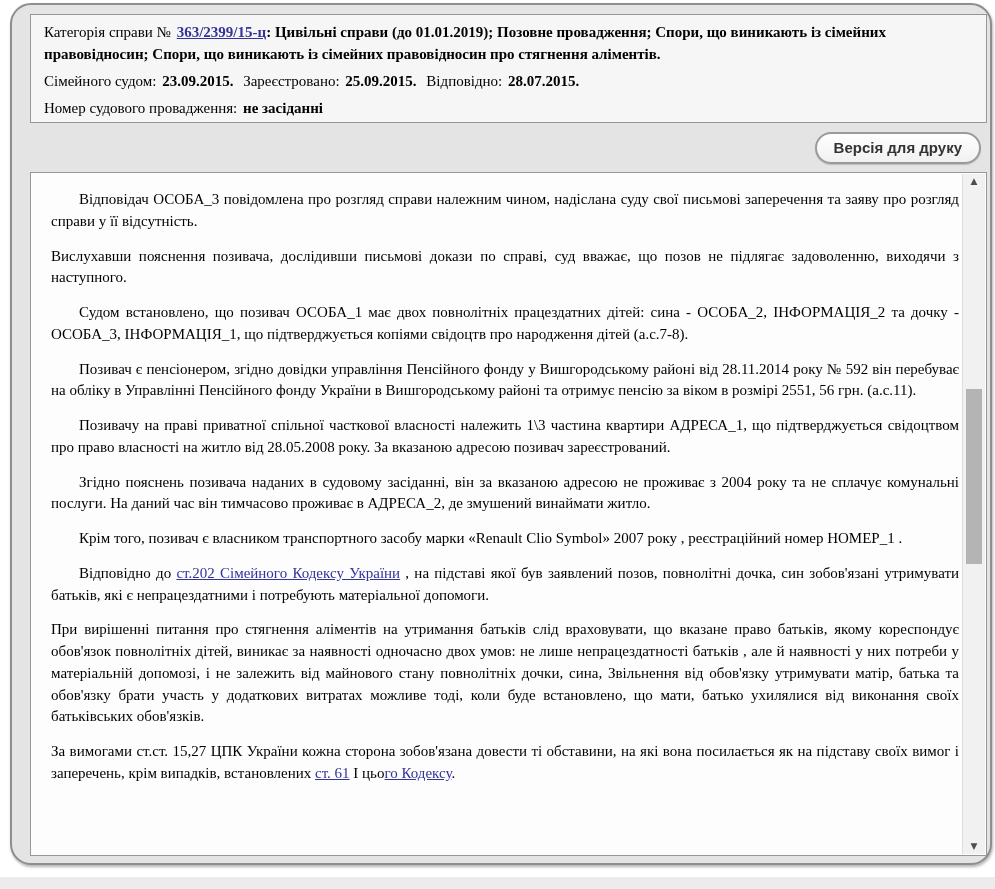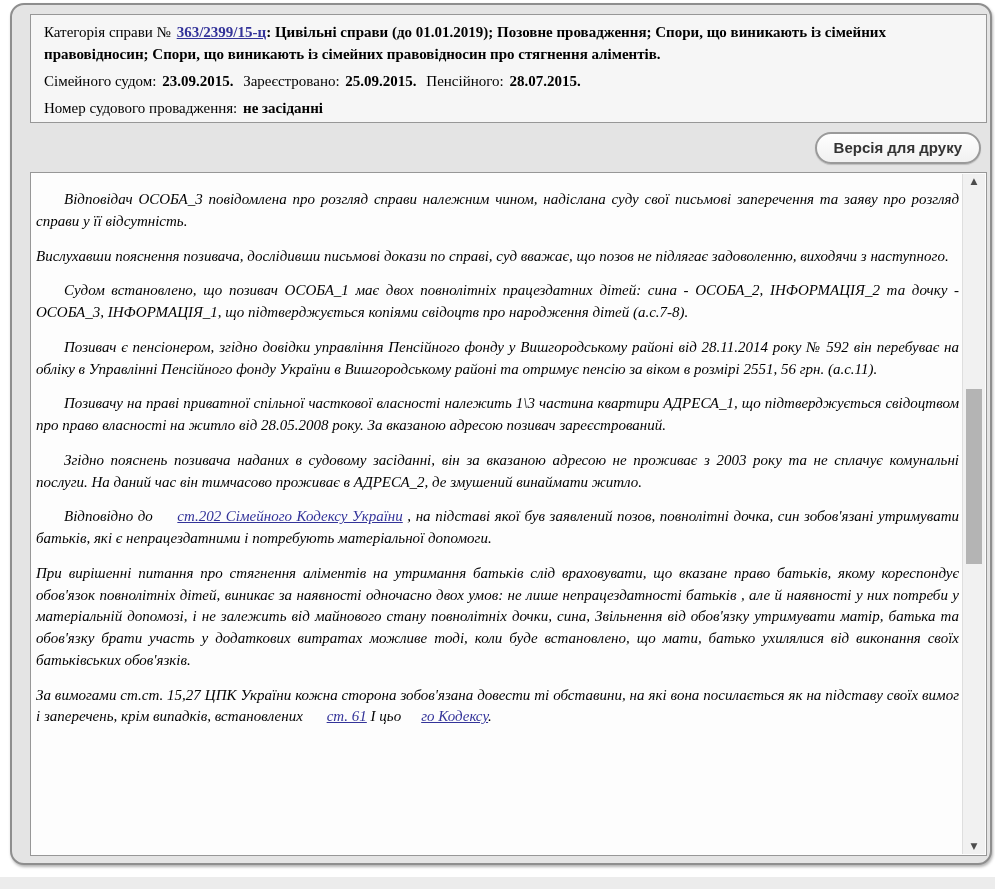--- a/index.html
+++ b/index.html
@@ -10,21 +10,21 @@
     position:relative;
     overflow:hidden;
     color:#000;
   }
   .panel {
     position:absolute; left:10px; top:3px;
     width:982px; height:862px;
     box-sizing:border-box;
     background:#e4e4e4;
     border:2px solid #8e8e8e;
-    border-radius:14px;
+    border-radius:21px;
     box-shadow:1px 2px 3px rgba(0,0,0,0.3);
   }
   .case-box {
     box-sizing:border-box;
     margin:9px 3px 0 18px;
     height:109px;
     border:1px solid #979797;
     background:#f6f6f6;
     padding:6px 12px 4px 13px;
     font-size:15px;
@@ -55,31 +55,30 @@
     box-sizing:border-box;
     margin:0 3px 0 18px;
     height:684px;
     border:1px solid #979797;
     background:#fdfdfd;
     position:relative;
     overflow:hidden;
   }
   .doc-text {
     position:absolute; left:0; top:0; bottom:0; right:24px;
-    padding:16px 3px 4px 5px;
+    padding:16px 3px 4px 20px;
     overflow:hidden;
     text-align:justify;
     font-size:15px;
     line-height:1.45;
-    font-style:italic;
   }
   .para { margin:0; }
   .para + .para { margin-top:13px; }
   .para.indent { text-indent:28px; }
-  .doc-link { color:#333399; text-decoration:underline;margin-left:20px; }
+  .doc-link { color:#333399; text-decoration:underline; }
   
   .sbar {
     position:absolute; top:1px; right:1px; bottom:1px; width:22px;
     background:#f1f1f1;
     border-left:1px solid #dedede;
   }
   .sbar-btn {
     position:absolute; left:0; right:0; height:15px;
     display:flex; align-items:center; justify-content:center;
     background:#f1f1f1; cursor:pointer;
@@ -109,41 +108,42 @@
   <div class="case-box">
     <p class="case-line">
       <span class="lbl">Категорія справи №</span>
       <a href="#" class="case-link">363/2399/15-ц</a><span class="bold">: Цивільні справи (до 01.01.2019); Позовне провадження; Спори, що виникають із сімейних правовідносин; Спори, що виникають із сімейних правовідносин про стягнення аліментів.</span>
     </p>
     <p class="case-line">
       <span class="lbl">Сімейного судом:</span>
       <span class="bold dt">23.09.2015.</span>
       <span class="lbl">Зареєстровано:</span>
       <span class="bold dt">25.09.2015.</span>
-      <span class="lbl">Пенсійного:</span>
+      <span class="lbl">Відповідно:</span>
       <span class="bold dt">28.07.2015.</span>
     </p>
     <p class="case-line">
       <span class="lbl">Номер судового провадження:</span>
       <span class="bold">не засіданні</span>
     </p>
   </div>
 
   <div class="toolbar">
     <button class="print-btn">Версія для друку</button>
   </div>
 
   <div class="doc-box">
     <div class="doc-text">
         <p class="para indent"><span>Відповідач ОСОБА_3 повідомлена  про розгляд справи належним чином, надіслана суду свої письмові заперечення та заяву про розгляд справи у її відсутність.</span></p>
         <p class="para"><span>Вислухавши пояснення позивача, дослідивши письмові докази по справі, суд вважає, що позов не підлягає задоволенню, виходячи з наступного.</span></p>
         <p class="para indent"><span>Судом встановлено, що позивач ОСОБА_1  має двох повнолітніх працездатних дітей: сина - ОСОБА_2, ІНФОРМАЦІЯ_2 та дочку - ОСОБА_3, ІНФОРМАЦІЯ_1, що підтверджується копіями свідоцтв про народження дітей (а.с.7-8).</span></p>
         <p class="para indent"><span>Позивач є пенсіонером, згідно довідки управління Пенсійного фонду у Вишгородському районі від 28.11.2014 року № 592  він перебуває на обліку в Управлінні Пенсійного фонду України в Вишгородському районі та отримує пенсію за віком в розмірі 2551, 56 грн. (а.с.11).</span></p>
         <p class="para indent"><span>Позивачу на праві приватної спільної часткової власності  належить 1\3 частина квартири АДРЕСА_1, що підтверджується свідоцтвом про право власності на житло від 28.05.2008 року. За вказаною адресою позивач зареєстрований.</span></p>
-        <p class="para indent"><span>Згідно пояснень позивача наданих в судовому засіданні, він за вказаною адресою не проживає з 2003 року та не сплачує комунальні послуги. На даний час він тимчасово проживає в АДРЕСА_2, де змушений винаймати житло.</span></p>
+        <p class="para indent"><span>Згідно пояснень позивача наданих в судовому засіданні, він за вказаною адресою не проживає з 2004 року та не сплачує комунальні послуги. На даний час він тимчасово проживає в АДРЕСА_2, де змушений винаймати житло.</span></p>
+        <p class="para indent"><span>Крім того, позивач є власником транспортного засобу марки «Renault Clio Symbol» 2007 року , реєстраційний номер НОМЕР_1 .</span></p>
         <p class="para indent"><span>Відповідно до </span><a href="#" class="doc-link">ст.202 Сімейного Кодексу України</a><span> , на підставі якої був заявлений позов, повнолітні дочка, син зобов'язані утримувати батьків, які є непрацездатними і потребують матеріальної допомоги.</span></p>
         <p class="para"><span>При вирішенні питання про стягнення аліментів на утримання батьків слід враховувати, що вказане право батьків, якому кореспондує обов'язок повнолітніх дітей, виникає за наявності одночасно двох умов: не лише непрацездатності батьків , але й наявності у них потреби у матеріальній допомозі, і не залежить від майнового стану повнолітніх дочки, сина, Звільнення від обов'язку утримувати матір, батька та обов'язку брати участь у додаткових витратах можливе тоді, коли буде встановлено, що мати, батько ухилялися від виконання своїх батьківських обов'язків.</span></p>
         <p class="para"><span>За вимогами ст.ст. 15,27 ЦПК України кожна сторона зобов'язана довести ті обставини, на які вона посилається як на підставу своїх вимог і заперечень, крім випадків, встановлених </span><a href="#" class="doc-link">ст. 61</a><span> І цьо</span><a href="#" class="doc-link">го Кодексу</a><span>.</span></p>
       </div>
     <div class="sbar">
       <div class="sbar-btn up">
         <span class="arrow">▲</span>
       </div>
       <div class="sbar-thumb"></div>
       <div class="sbar-btn down">

